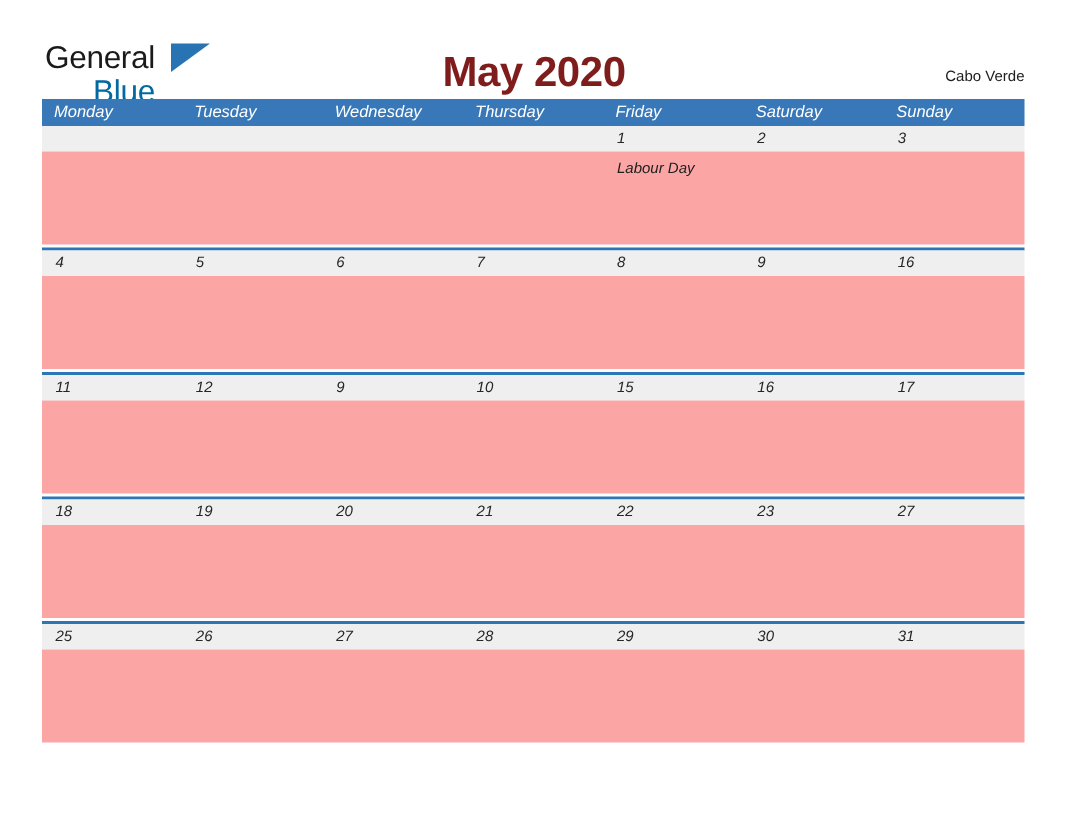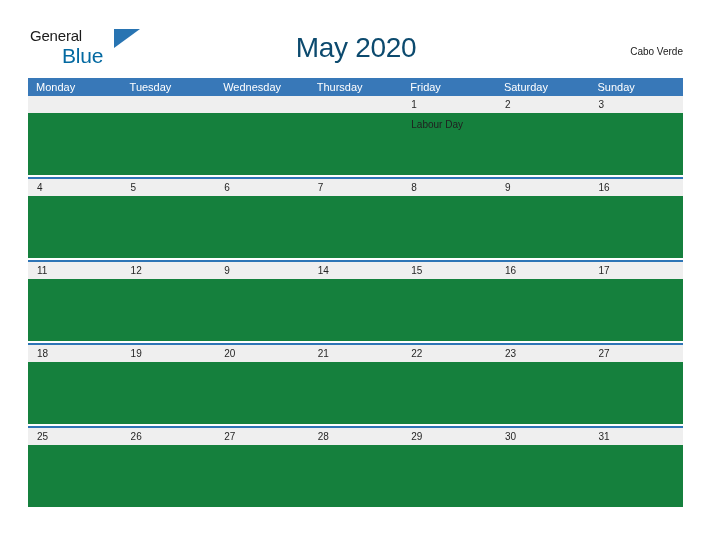--- a/index.html
+++ b/index.html
@@ -23,21 +23,21 @@
 
   .brand {
     position: absolute;
     left: 30px;
     top: 28px;
     line-height: 1;
     user-select: none;
   }
   .brand-row-1 {
     position: relative;
-    font-size: 15px;
+    font-size: 21px;
     color: #1a1a1a;
     letter-spacing: -0.2px;
     white-space: nowrap;
   }
   .brand-triangle {
     position: absolute;
     left: 84px;
     top: 1px;
     width: 0;
     height: 0;
@@ -52,40 +52,41 @@
     letter-spacing: -0.2px;
   }
 
   .cal-title {
     position: absolute;
     left: 0;
     right: 0;
     top: 32px;
     text-align: center;
     font-size: 28px;
-    color: #0c4a6e;
-    font-weight: normal;
+    color: #7f1d1d;
+    font-weight: bold;
     margin: 0;
     letter-spacing: -0.3px;
   }
 
   .cal-region {
     position: absolute;
     right: 29px;
     top: 46px;
     font-size: 10px;
     color: #202020;
   }
 
   
   .calendar {
     position: absolute;
     left: 28px;
-    top: 78px;
+    top: 66px;
     width: 655px;
+    font-style: italic;
   }
 
   .weekday-header {
     display: flex;
     background: #3878B8;
     height: 18px;
   }
   .weekday-cell {
     flex: 1 1 0;
     color: #ffffff;
@@ -115,21 +116,21 @@
     font-size: 10px;
     line-height: 17px;
     color: #262626;
     padding-left: 9px;
     box-sizing: border-box;
   }
 
   .event-band {
     display: flex;
     height: 62px;
-    background: #15803d;
+    background: #fca5a5;
   }
   .event-cell {
     flex: 1 1 0;
     padding-left: 9px;
     padding-top: 5px;
     box-sizing: border-box;
   }
   .event-item {
     font-size: 10px;
     color: #202020;
@@ -207,21 +208,21 @@
           <div class="event-cell"></div>
           <div class="event-cell"></div>
           <div class="event-cell"></div>
         </div>
       </div>
       <div class="week-row">
         <div class="date-band">
           <div class="date-cell">11</div>
           <div class="date-cell">12</div>
           <div class="date-cell">9</div>
-          <div class="date-cell">14</div>
+          <div class="date-cell">10</div>
           <div class="date-cell">15</div>
           <div class="date-cell">16</div>
           <div class="date-cell">17</div>
         </div>
         <div class="event-band">
           <div class="event-cell"></div>
           <div class="event-cell"></div>
           <div class="event-cell"></div>
           <div class="event-cell"></div>
           <div class="event-cell"></div>

